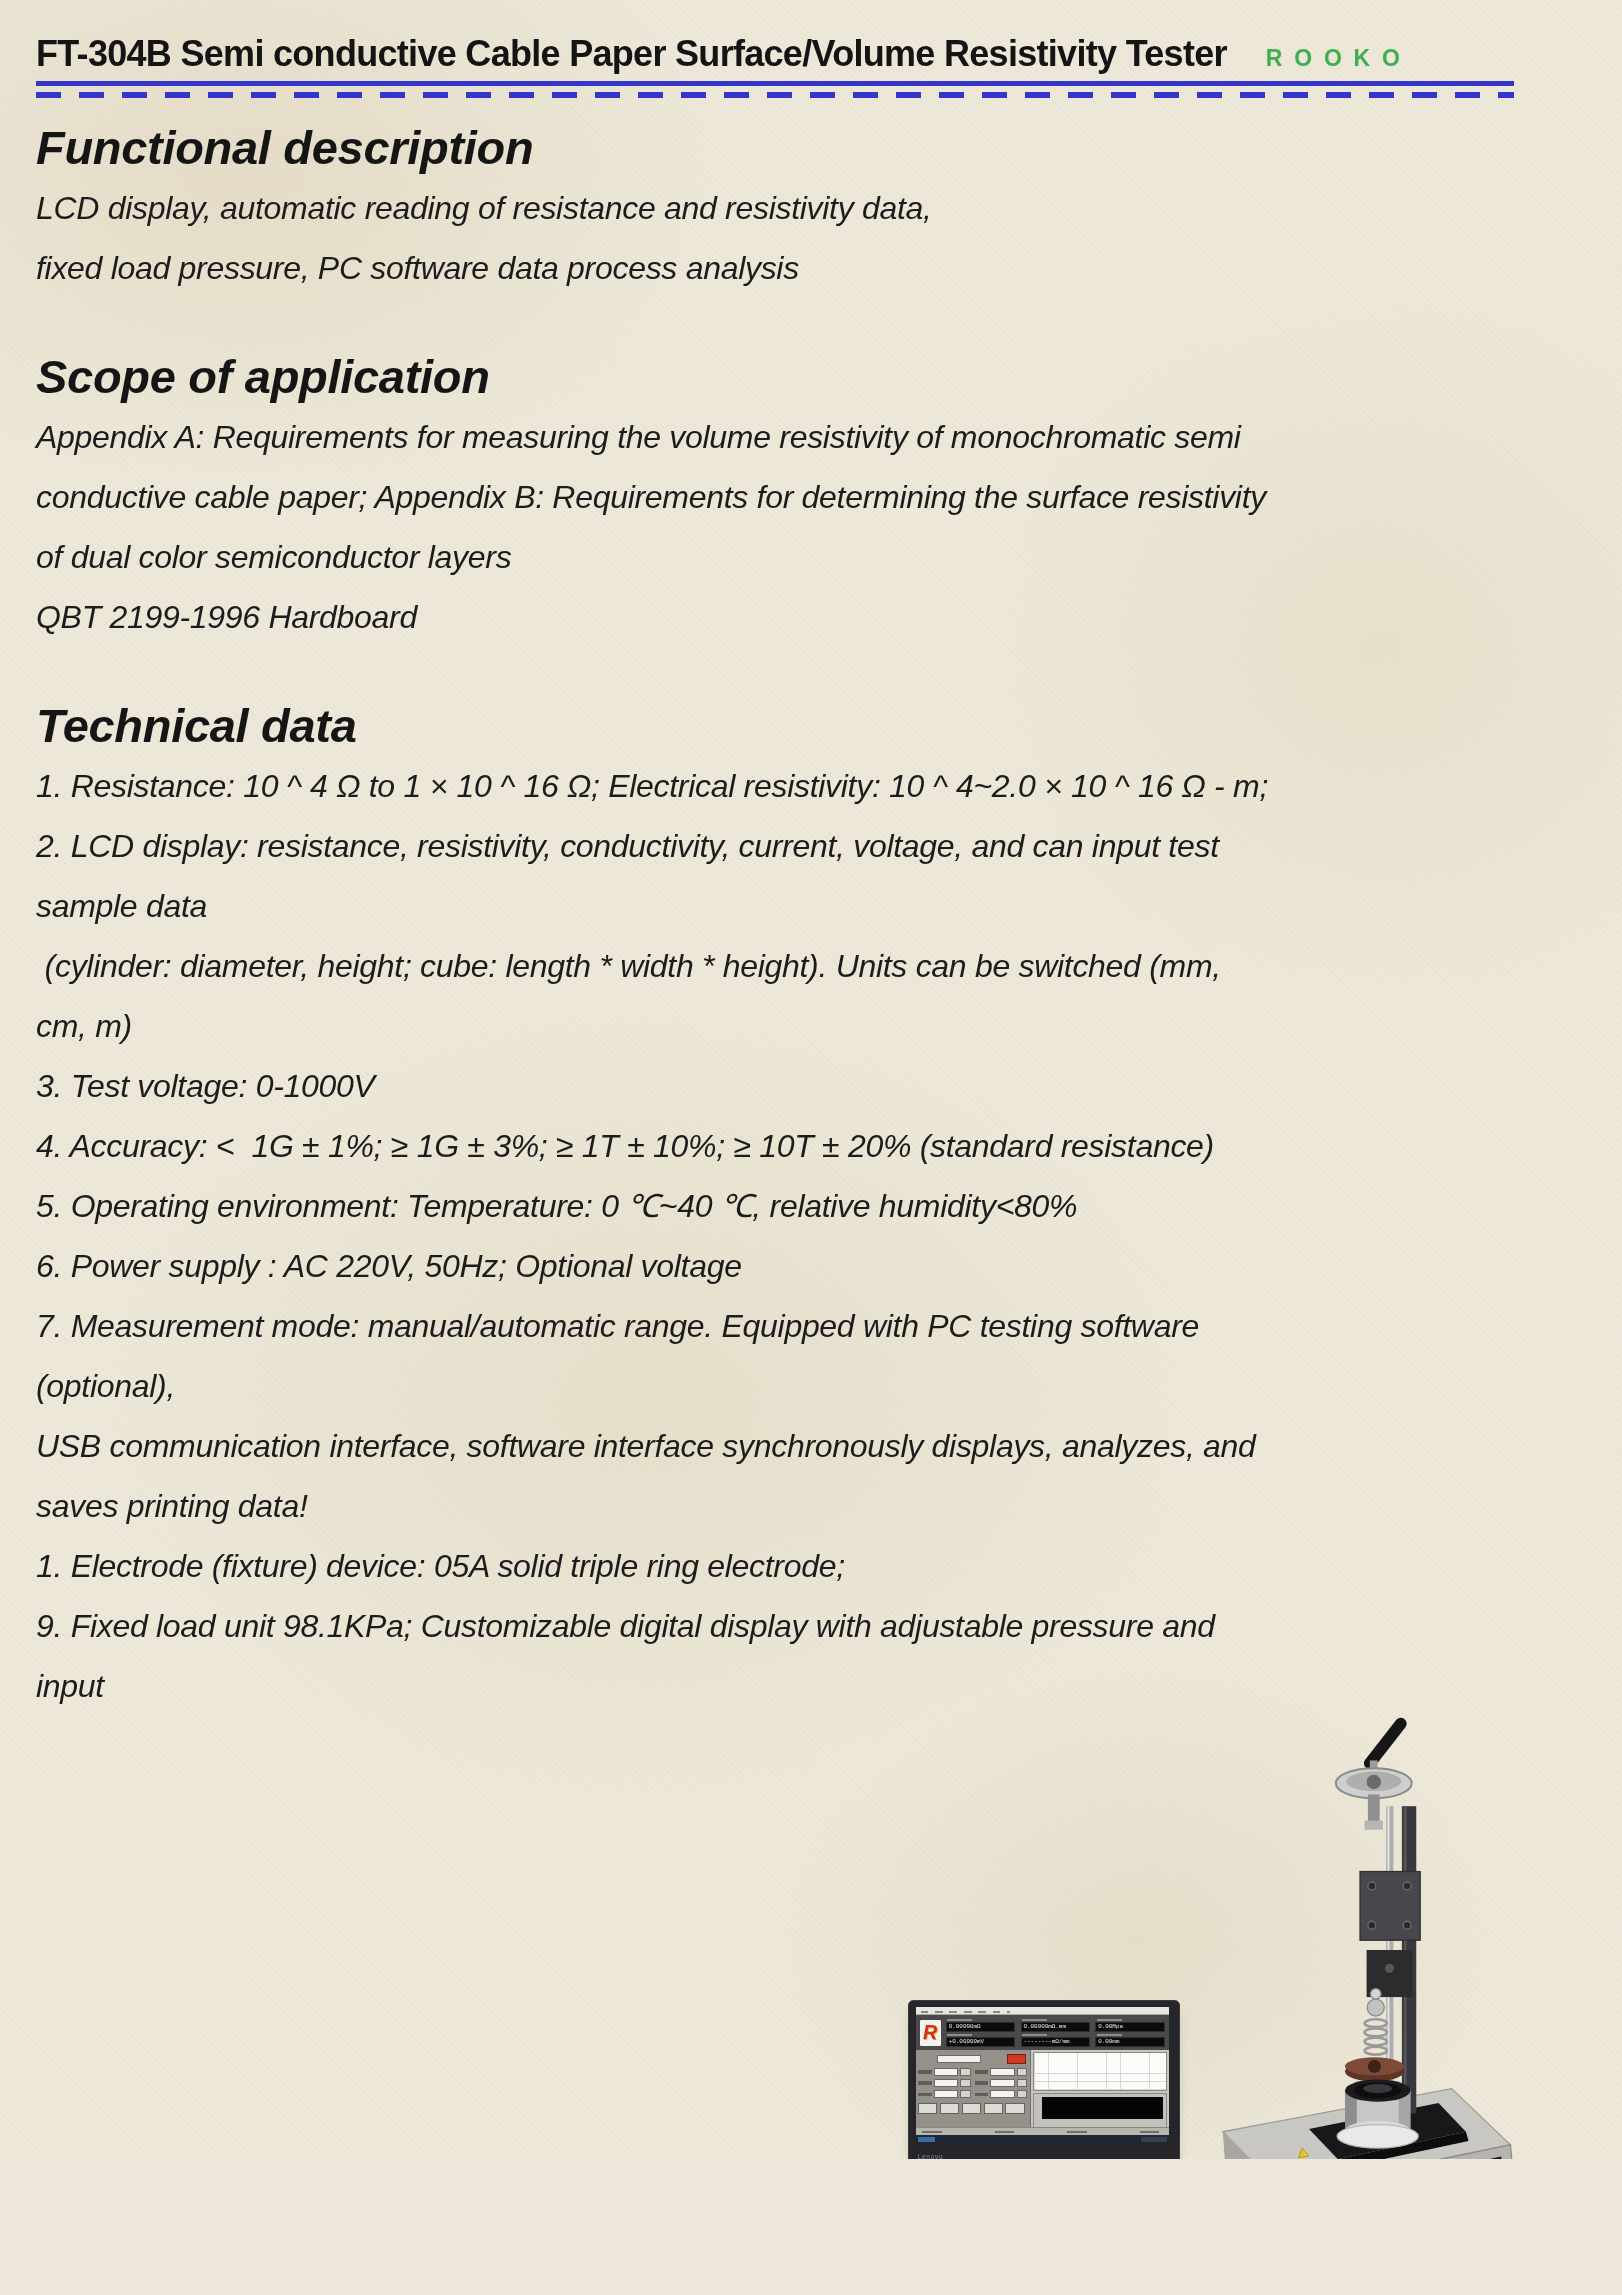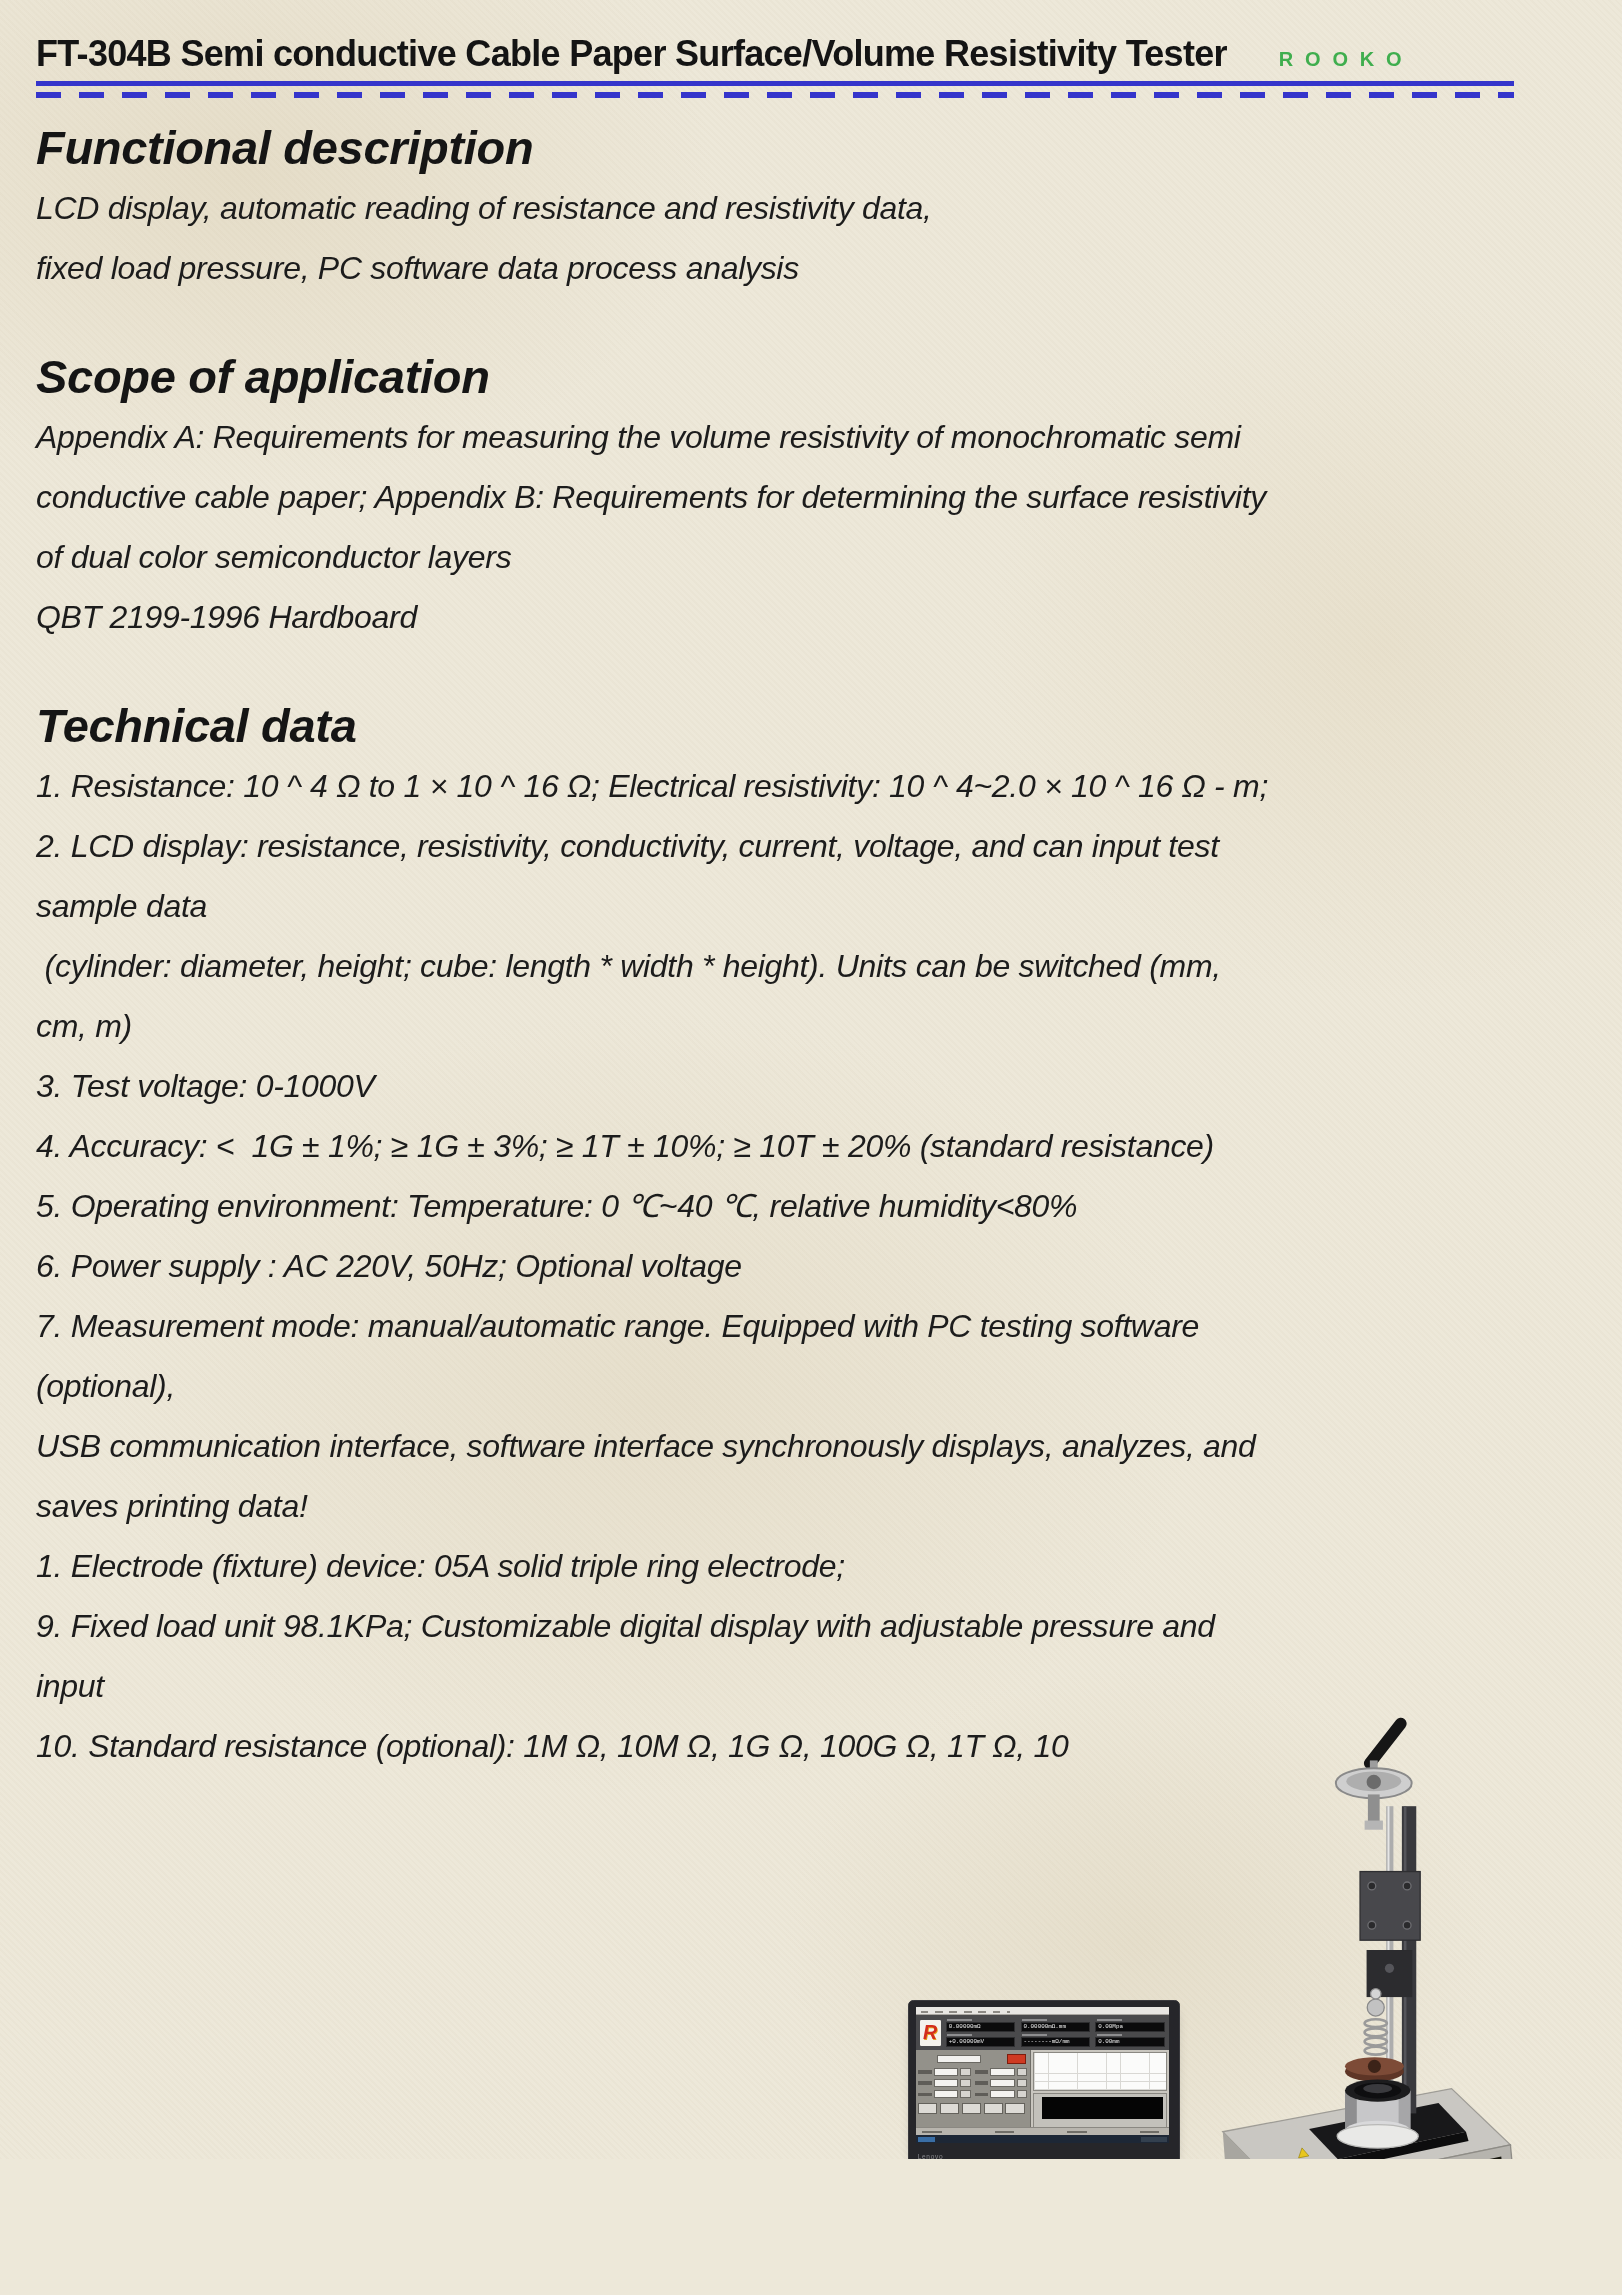--- a/index.html
+++ b/index.html
@@ -19,21 +19,21 @@
       #ede8d9;
     color:var(--text,#1b1b1b);
   }
   .header{padding:33px 36px 0 36px;}
   .title-row{display:flex;align-items:baseline;white-space:nowrap;}
   .doc-title{
     font-size:36px;font-weight:bold;letter-spacing:-0.7px;line-height:41px;
     color:#141414;
   }
   .brand{
-    margin-left:52px;font-size:20px;font-weight:bold;letter-spacing:11.8px;
+    margin-left:39px;font-size:23px;font-weight:bold;letter-spacing:11.8px;
     color:var(--brand-green,#3fae4e);
   }
   .rule-solid{margin-top:6.5px;width:1478px;height:5.9px;background:var(--accent-blue,#3535cb);}
   .rule-dashed{
     margin-top:5.9px;width:1478px;height:5.9px;
     background:repeating-linear-gradient(90deg,var(--accent-blue,#3535cb) 0 25px,transparent 25px 43px);
   }
   .sections{margin:19.6px 36px 0 36px;}
   .heading{
     font-size:47px;font-weight:bold;font-style:italic;line-height:60px;
@@ -162,21 +162,20 @@
       <div class="line">4. Accuracy: &lt;  1G ± 1%; ≥ 1G ± 3%; ≥ 1T ± 10%; ≥ 10T ± 20% (standard resistance)</div>
       <div class="line">5. Operating environment: Temperature: 0 ℃~40 ℃, relative humidity&lt;80%</div>
       <div class="line">6. Power supply : AC 220V, 50Hz; Optional voltage</div>
       <div class="line">7. Measurement mode: manual/automatic range. Equipped with PC testing software</div>
       <div class="line">(optional),</div>
       <div class="line">USB communication interface, software interface synchronously displays, analyzes, and</div>
       <div class="line">saves printing data!</div>
       <div class="line">1. Electrode (fixture) device: 05A solid triple ring electrode;</div>
       <div class="line">9. Fixed load unit 98.1KPa; Customizable digital display with adjustable pressure and</div>
       <div class="line">input</div>
-      <div class="line">10. Standard resistance (optional): 1M Ω, 10M Ω, 1G Ω, 100G Ω, 1T Ω, 10</div>
     </div>
 
   <div class="photos">
 
     <div class="laptop">
       <div class="lid">
         <div class="screen">
           <div class="app-titlebar"></div>
           <div class="app-header">
             <div class="app-logo">R</div>

